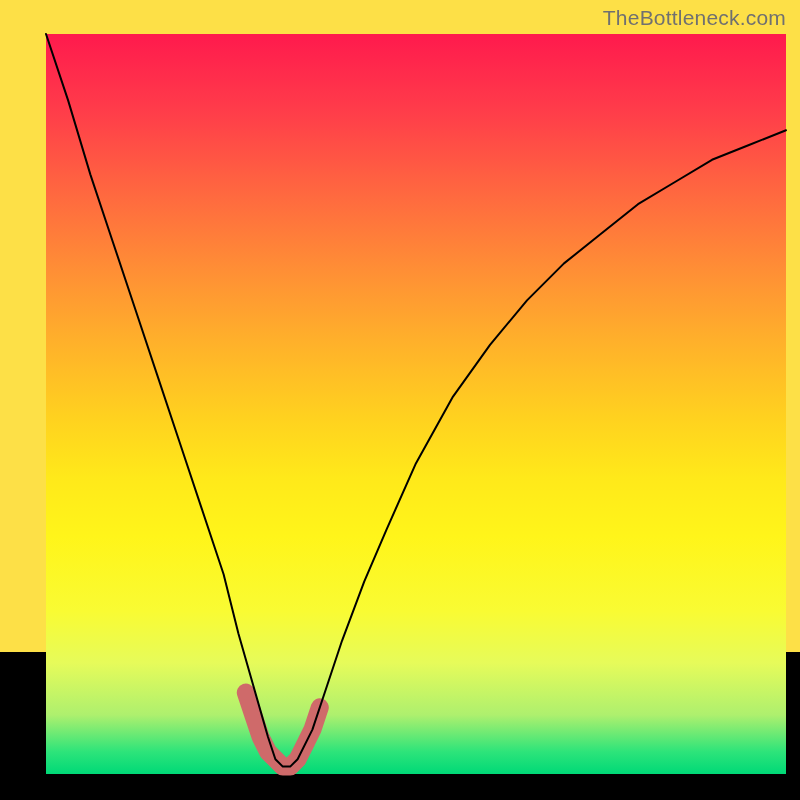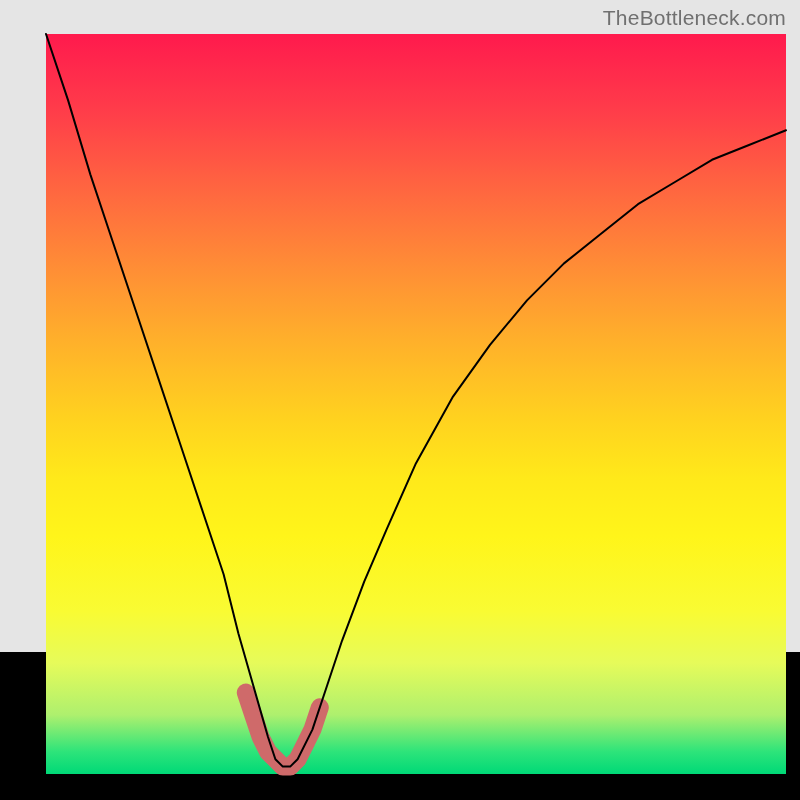--- a/index.html
+++ b/index.html
@@ -10,21 +10,21 @@
     overflow: hidden;
     background: #000;
     font-family: Arial, Helvetica, sans-serif;
   }
   .frame {
     position: absolute;
     left: 0;
     top: 0;
     width: 800px;
     height: 652px;
-    background: #e5e5e5;
+    background: #fde047;
   }
   .plot-bg {
     position: absolute;
     left: 46px;
     top: 34px;
     width: 740px;
     height: 740px;
     background: linear-gradient(to bottom,
       #ff1a4d 0%,
       #ff3b4a 10%,

